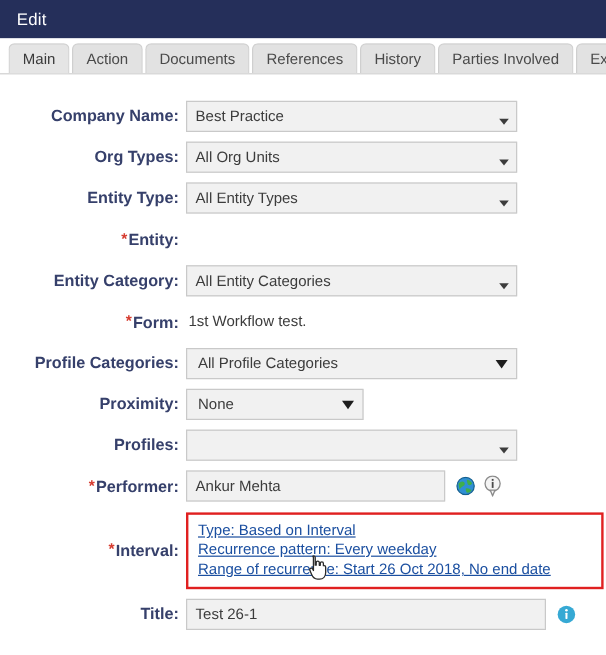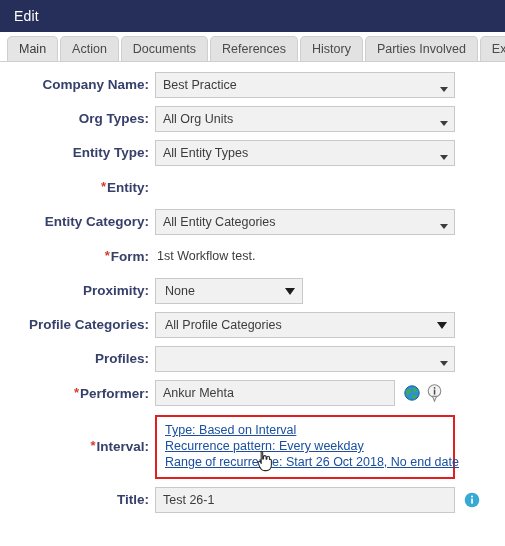--- a/index.html
+++ b/index.html
@@ -62,21 +62,21 @@
     color: #3a3a3a;
     position: relative;
     z-index: 3;
     margin-bottom: -1px;
     height: 26px;
     line-height: 25px;
   }
 
   
   .form {
-    padding-top: 10px;
+    padding-top: 22px;
     box-sizing: border-box;
   }
   .row {
     display: flex;
     align-items: flex-start;
     margin-bottom: 8px;
     min-height: 26px;
   }
   .lbl-cell {
     width: 155px;
@@ -162,23 +162,23 @@
     color: #3c3c3c;
   }
   
   .static-val {
     font-size: 12.5px;
     color: #3c3c3c;
     line-height: 26px;
     padding-left: 2px;
   }
 
-  .w-wide   { width: 300px; }
+  .w-wide   { width: 276px; }
   .w-mid    { width: 148px; }
-  .w-perf   { width: 240px; }
+  .w-perf   { width: 216px; }
   .w-title  { width: 300px; }
 
   
   .icon {
     display: inline-block;
     flex: 0 0 auto;
   }
   .icon-edit {
     width: 18px; height: 20px;
     margin-left: 9px;
@@ -188,21 +188,21 @@
   .icon-globe { width: 16px; height: 16px; margin-left: 9px; margin-top: 5px; }
   .icon-info-balloon { width: 15px; height: 18px; margin-left: 7px; margin-top: 4px; }
   .icon-info-circle { width: 16px; height: 16px; margin-left: 9px; margin-top: 5px; }
 
   
   .interval-box {
     border: 2px solid #e02020;
     background: #ffffff;
     padding: 5px 8px 7px 8px;
     box-sizing: border-box;
-    width: 300px;
+    width: 348px;
     position: relative;
   }
   .interval-line {
     font-size: 12.5px;
     color: #1b4fa0;
     text-decoration: underline;
     line-height: 16px;
     white-space: nowrap;
     cursor: pointer;
   }
@@ -281,34 +281,34 @@
   </div>
 
   <div class="row">
     <div class="lbl-cell"><span class="req">*</span><span>Form:</span></div>
     <div class="field-cell">
       <div class="static-val">1st Workflow test.</div>
     </div>
   </div>
 
   <div class="row">
+    <div class="lbl-cell">Profile Categories:</div>
+    <div class="field-cell">
+      <div class="sel w-wide">
+        <span>All Profile Categories</span>
+        <span class="caret-solid"></span>
+      </div>
+    </div>
+  </div>
+
+  <div class="row">
     <div class="lbl-cell">Proximity:</div>
     <div class="field-cell">
       <div class="sel w-mid">
         <span>None</span>
-        <span class="caret-solid"></span>
-      </div>
-    </div>
-  </div>
-
-  <div class="row">
-    <div class="lbl-cell">Profile Categories:</div>
-    <div class="field-cell">
-      <div class="sel w-wide">
-        <span>All Profile Categories</span>
         <span class="caret-solid"></span>
       </div>
     </div>
   </div>
 
   <div class="row">
     <div class="lbl-cell">Profiles:</div>
     <div class="field-cell">
       <div class="combo w-wide">
         <span></span>

